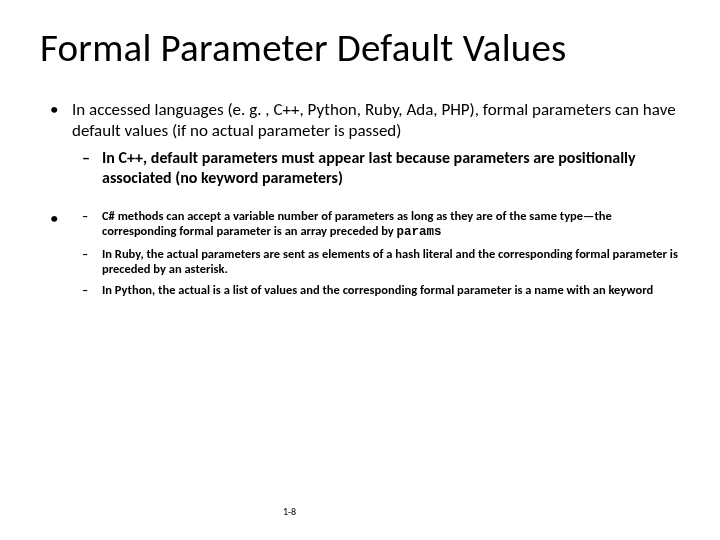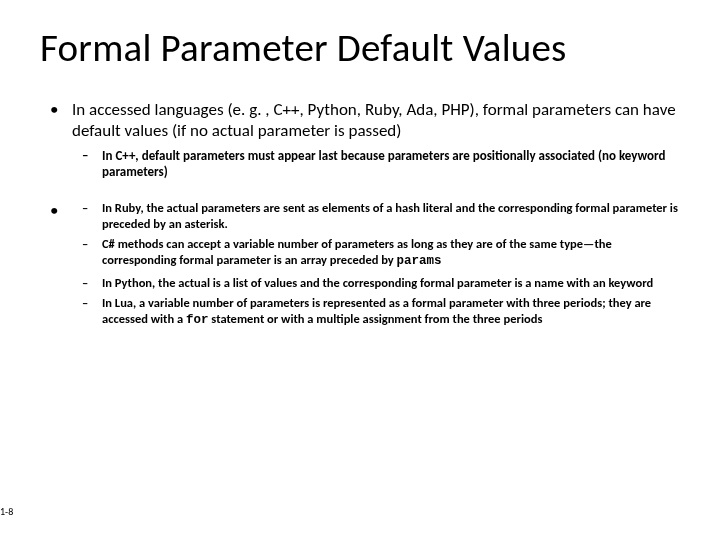--- a/index.html
+++ b/index.html
@@ -45,21 +45,21 @@
     font-size: 17px;
   }
   ul.level2 {
     list-style: none;
     margin: 6px 0 14px 0;
     padding: 0;
   }
   ul.level2 > li {
     position: relative;
     padding-left: 30px;
-    font-size: 13px;
+    font-size: 16px;
     font-weight: 700;
     line-height: 1.25;
     margin-bottom: 20px;
   }
   ul.level2 > li::before {
     content: "–";
     position: absolute;
     left: 10px;
     top: 0;
     font-weight: 700;
@@ -71,21 +71,21 @@
   }
   .code {
     font-family: "Courier New", Courier, monospace;
     font-weight: 700;
   }
   .pagenum {
     position: absolute;
     bottom: 22px;
     left: 0;
     width: 579px;
-    text-align: left;
+    text-align: center;
     font-size: 10px;
     color: #000;
   }
 </style>
 </head>
 <body>
 
 <div class="slide">
 
   <h1 class="title">Formal Parameter Default Values</h1>
@@ -97,30 +97,27 @@
       <ul class="level2">
         <li>
           <span>In C++, default parameters must appear last because parameters are positionally associated (no keyword parameters)</span>
         </li>
       </ul>
     </li>
 
     <li>
       <ul class="level2 level2b">
         <li>
+          <span>C# methods can accept a variable number of parameters as long as they are of the same type—the corresponding formal parameter is an array preceded by </span><span class="code">params</span>
+        </li>
+        <li>
           <span>In Ruby, the actual parameters are sent as elements of a hash literal and the corresponding formal parameter is preceded by an asterisk.</span>
         </li>
         <li>
-          <span>C# methods can accept a variable number of parameters as long as they are of the same type—the corresponding formal parameter is an array preceded by </span><span class="code">params</span>
-        </li>
-        <li>
           <span>In Python, the actual is a list of values and the corresponding formal parameter is a name with an keyword</span>
-        </li>
-        <li>
-          <span>In Lua, a variable number of parameters is represented as a formal parameter with three periods; they are accessed with a </span><span class="code">for</span><span> statement or with a multiple assignment from the three periods</span>
         </li>
       </ul>
     </li>
 
   </ul>
 
   <div class="pagenum">1-8</div>
 
 </div>
 

